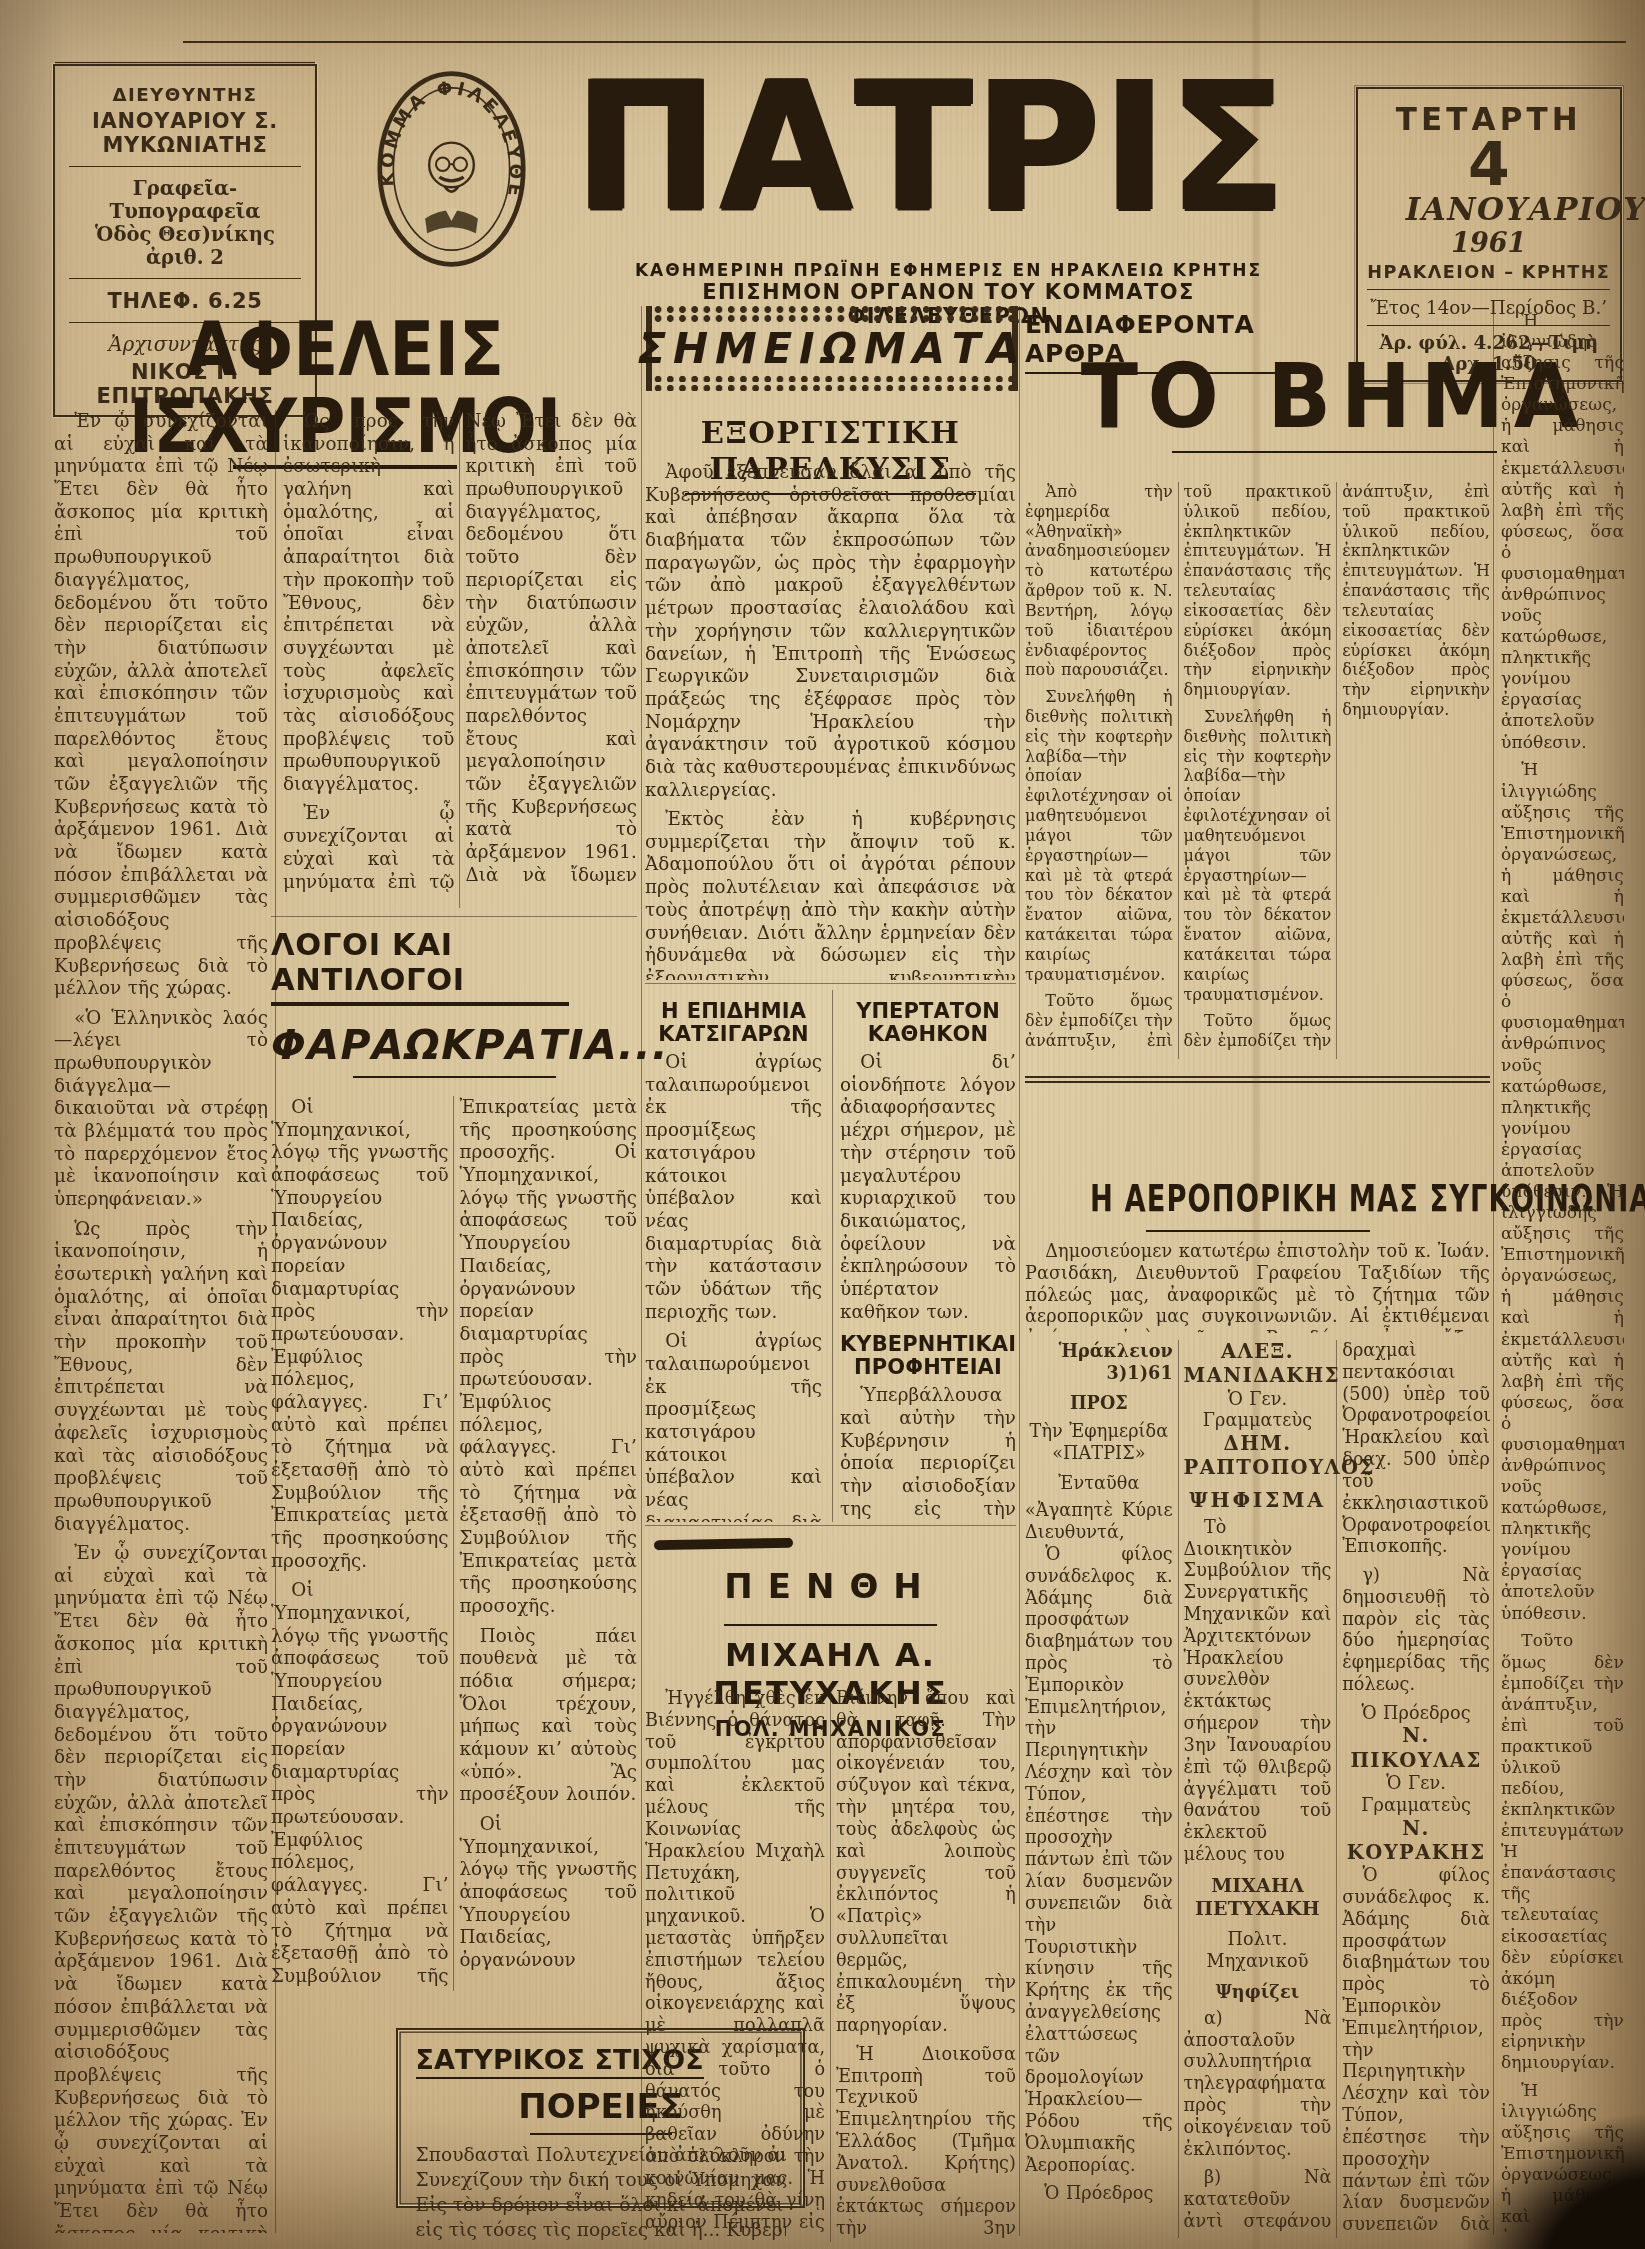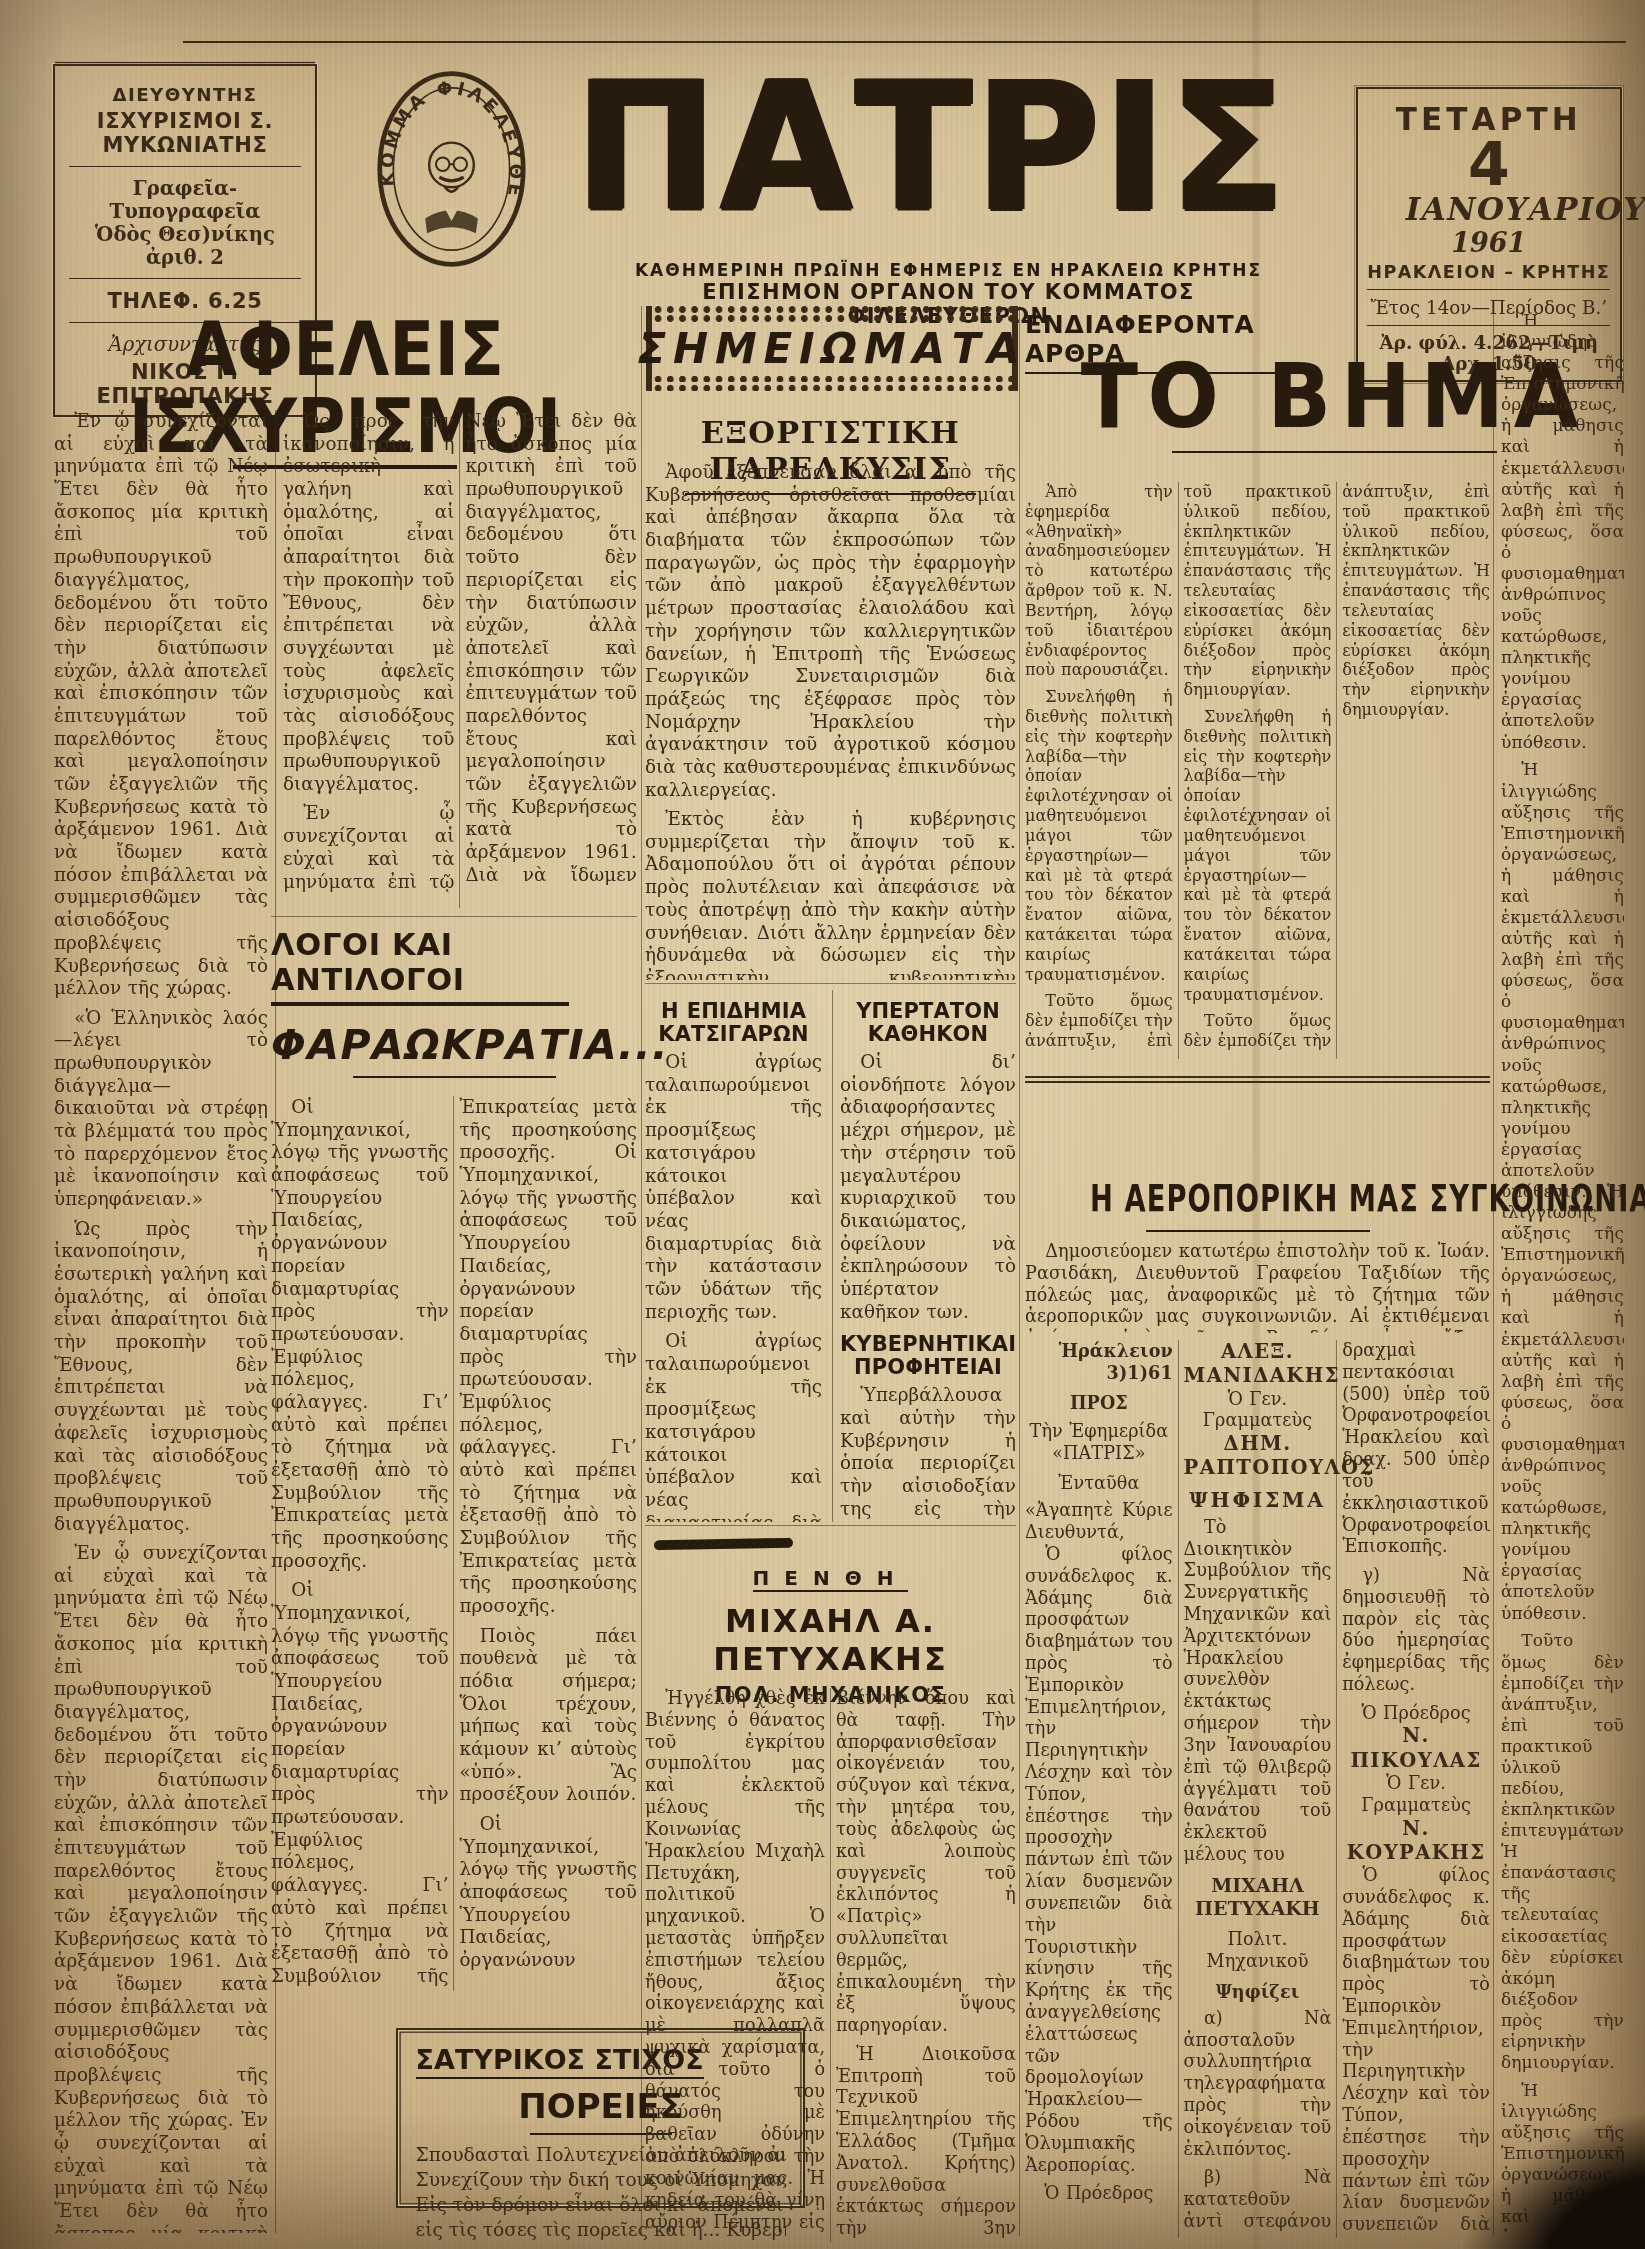--- a/index.html
+++ b/index.html
@@ -87,21 +87,21 @@
 </style>
 </head>
 <body>
 
 <div class="page">
 
   <div class="abs" style="left:183px;top:41px;width:1443px;border-top:2.7px solid var(--ink);"></div>
 
   <div class="abs staff" style="left:53px;top:64px;width:241px;">
     <div class="lab">ΔΙΕΥΘΥΝΤΗΣ</div>
-    <div class="big">ΙΣΧΥΡΙΣΜΟΙ Σ. ΜΥΚΩΝΙΑΤΗΣ</div>
+    <div class="big">ΙΑΝΟΥΑΡΙΟΥ Σ. ΜΥΚΩΝΙΑΤΗΣ</div>
     <div class="sep"></div>
     <div class="ser">Γραφεῖα-Τυπογραφεῖα</div>
     <div class="ser">Ὁδὸς Θεσ)νίκης ἀριθ. 2</div>
     <div class="sep"></div>
     <div class="big">ΤΗΛΕΦ. 6.25</div>
     <div class="sep"></div>
     <div class="ser" style="font-weight:normal;font-style:italic;">Ἀρχισυντάκτης</div>
     <div class="big">ΝΙΚΟΣ Γ. ΕΠΙΤΡΟΠΑΚΗΣ</div>
   </div>
 
@@ -220,21 +220,21 @@
     <div class="subhead">ΥΠΕΡΤΑΤΟΝ ΚΑΘΗΚΟΝ</div>
     <p>Οἱ δι’ οἱονδήποτε λόγον ἀδιαφορήσαντες μέχρι σήμερον, μὲ τὴν στέρησιν τοῦ μεγαλυτέρου κυριαρχικοῦ του δικαιώματος, ὀφείλουν νὰ ἐκπληρώσουν τὸ ὑπέρτατον καθῆκον των.</p>
     <div class="subhead">ΚΥΒΕΡΝΗΤΙΚΑΙ ΠΡΟΦΗΤΕΙΑΙ</div>
     <p>Ὑπερβάλλουσα καὶ αὐτὴν τὴν Κυβέρνησιν ἡ ὁποία περιορίζει τὴν αἰσιοδοξίαν της εἰς τὴν ἐξάντλησιν τῆς 4ετίας, ἡ τοπικὴ Κυβερνητικὴ συνάδελφος προέβη εἰς προφητείας διὰ τὴν ἐκλογικὴν ἐπικράτησιν τῆς παρατάξεώς της.</p>
 
   </div>
 
   <div class="abs hline-thin" style="left:645px;top:1525px;width:371px;border-top-width:1.4px;"></div>
   <div class="abs" style="left:654px;top:1539px;width:139px;height:10.2px;background:var(--head);border-radius:5.4px;transform:rotate(-1deg);"></div>
   <div class="abs ctr" style="left:645px;top:1558px;width:371px;">
-    <div class="sans headline" style="font-size:20px;letter-spacing:15px;display:inline-block;border-bottom:2px solid var(--head);padding-bottom:0;">ΠΕΝΘΗ</div>
+    <div class="sans headline" style="font-size:34px;letter-spacing:15px;display:inline-block;border-bottom:2px solid var(--head);padding-bottom:18px;">ΠΕΝΘΗ</div>
     <div class="sans headline" style="font-size:32px;margin-top:9.5px;letter-spacing:2px;">ΜΙΧΑΗΛ Α. ΠΕΤΥΧΑΚΗΣ</div>
     <div class="sans headline" style="font-size:21px;margin-top:5.4px;letter-spacing:1.4px;">ΠΟΛ. ΜΗΧΑΝΙΚΟΣ</div>
   </div>
 
   <div class="abs bt cols2" style="left:645px;top:1688px;width:371px;height:554px;font-size:17.6px;">
     <p>Ἠγγέλθη χθὲς ἐκ Βιέννης ὁ θάνατος τοῦ ἐγκρίτου συμπολίτου μας καὶ ἐκλεκτοῦ μέλους τῆς Κοινωνίας Ἡρακλείου Μιχαὴλ Πετυχάκη, πολιτικοῦ μηχανικοῦ. Ὁ μεταστὰς ὑπῆρξεν ἐπιστήμων τελείου ἤθους, ἄξιος οἰκογενειάρχης καὶ μὲ πολλαπλᾶ ψυχικὰ χαρίσματα, διὰ τοῦτο ὁ θάνατός του ἠκούσθη μὲ βαθεῖαν ὀδύνην ἀπὸ ὁλόκληρον τὴν κοινωνίαν μας. Ἡ κηδεία του θὰ γίνῃ αὔριον Πέμπτην εἰς Βιέννην ὅπου καὶ θὰ ταφῇ. Τὴν ἀπορφανισθεῖσαν οἰκογένειάν του, σύζυγον καὶ τέκνα, τὴν μητέρα του, τοὺς ἀδελφοὺς ὡς καὶ λοιποὺς συγγενεῖς τοῦ ἐκλιπόντος ἡ «Πατρὶς» συλλυπεῖται θερμῶς, ἐπικαλουμένη τὴν ἐξ ὕψους παρηγορίαν.</p>
     <p>Ἡ Διοικοῦσα Ἐπιτροπὴ τοῦ Τεχνικοῦ Ἐπιμελητηρίου τῆς Ἑλλάδος (Τμῆμα Ἀνατολ. Κρήτης) συνελθοῦσα ἐκτάκτως σήμερον τὴν 3ην Ἰανουαρίου ἐπὶ τῷ θλιβερῷ ἀγγέλματι τοῦ θανάτου τοῦ ἐκλεκτοῦ μέλους αὐτῆς</p>
 
   </div>
 

